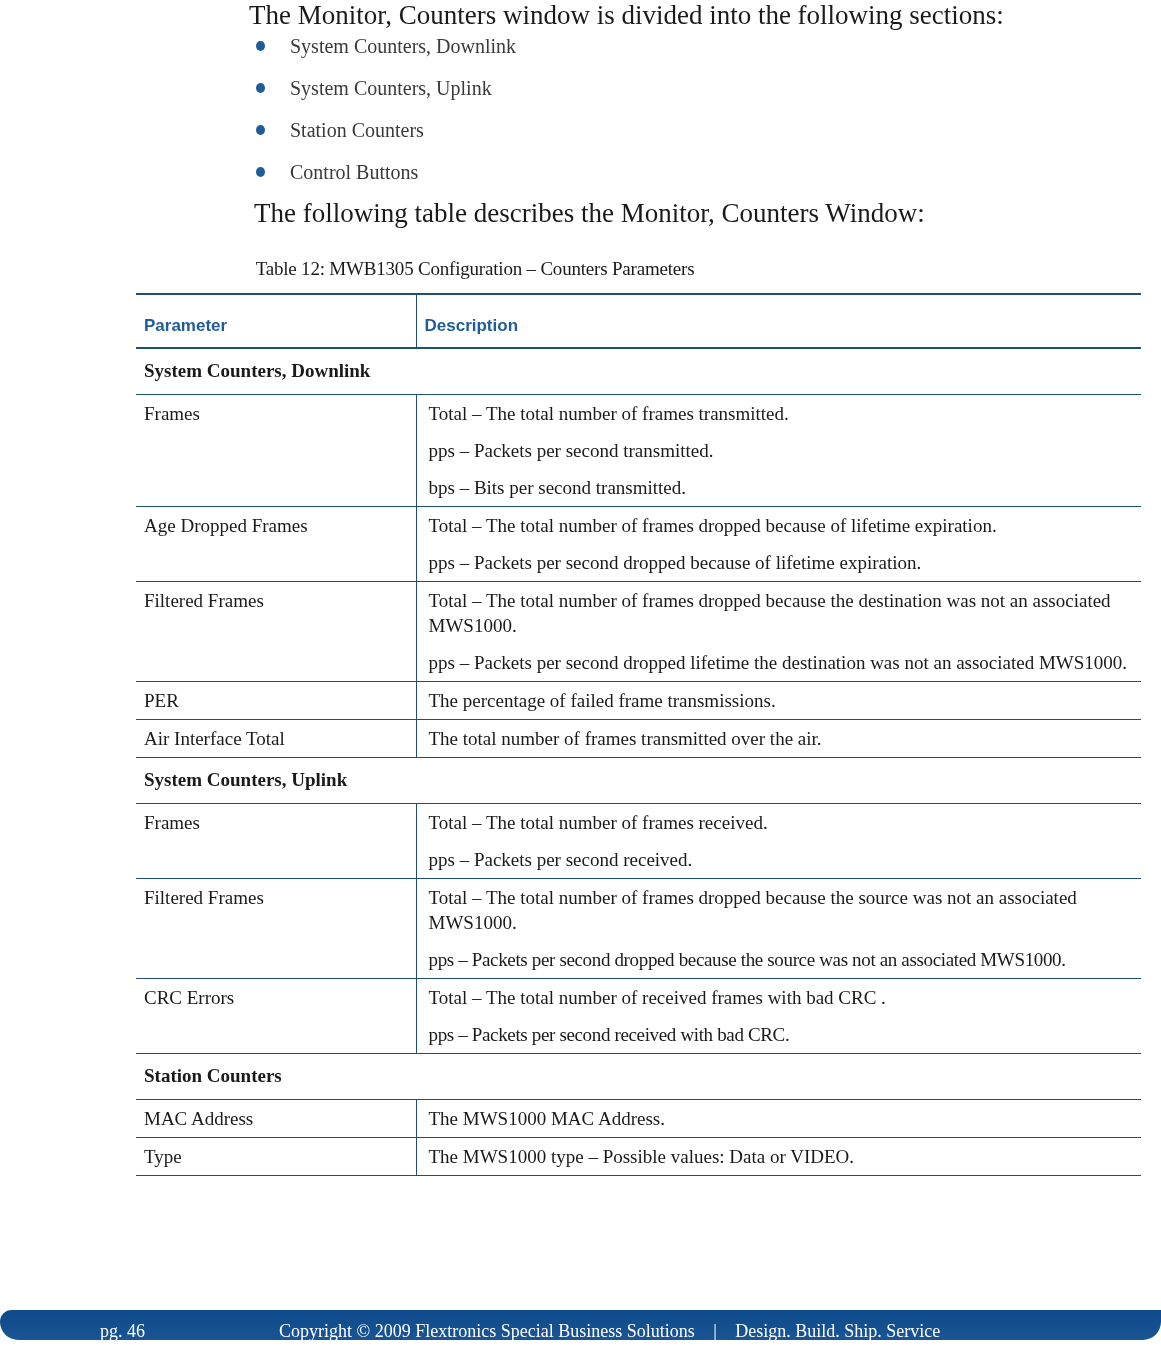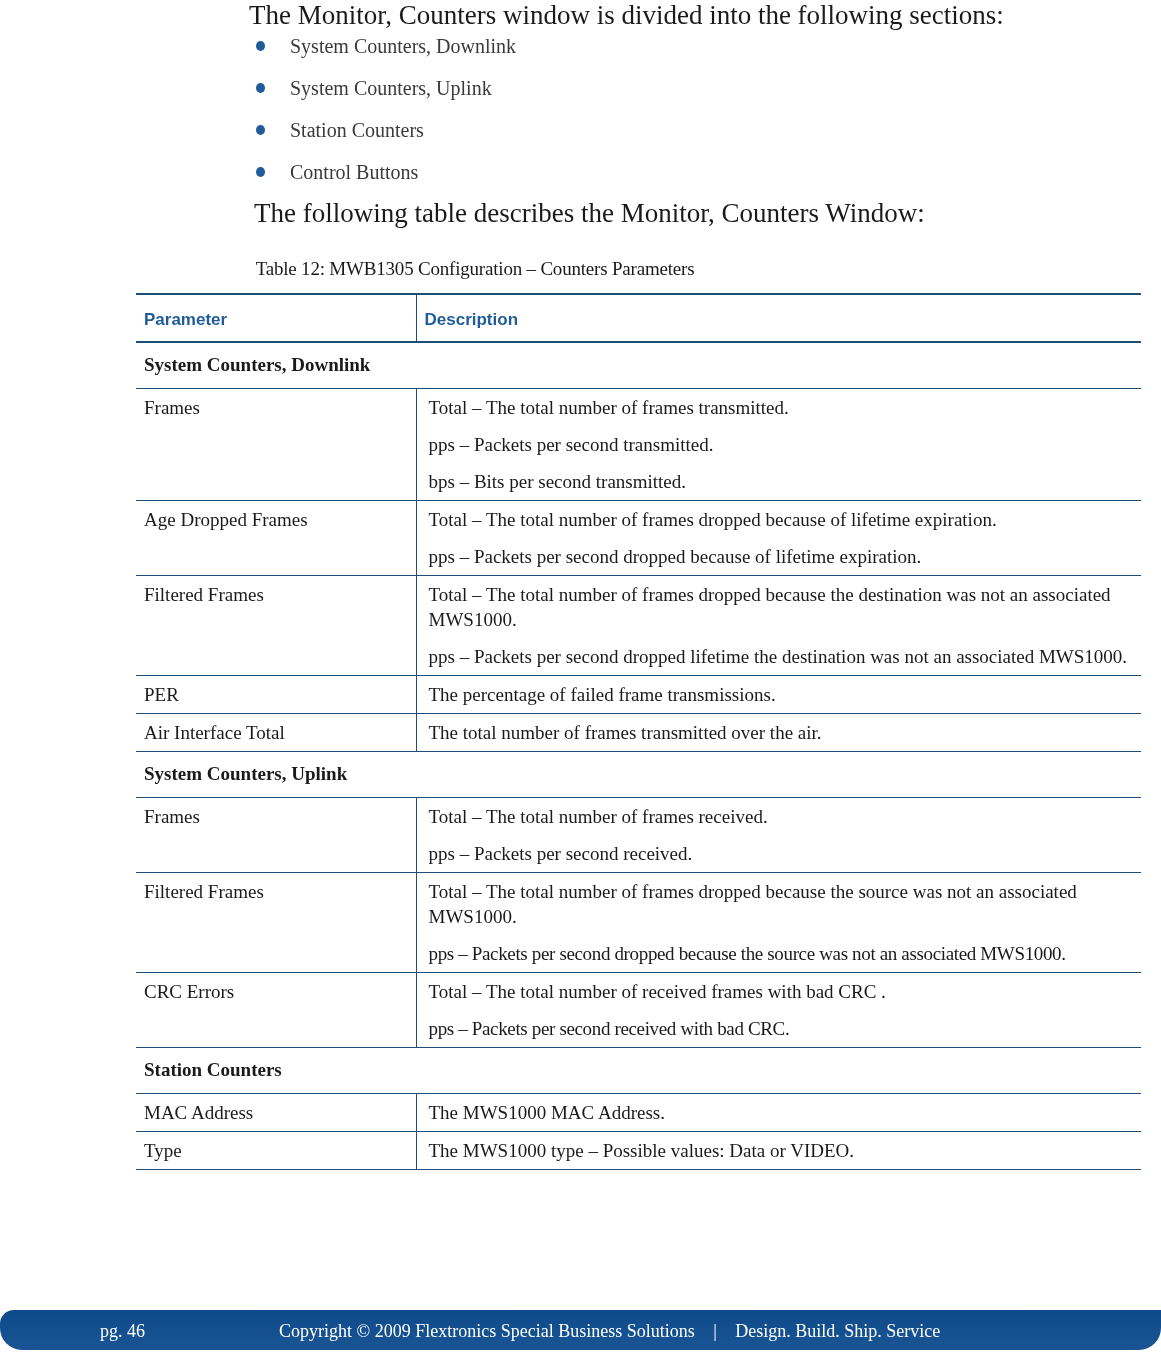--- a/index.html
+++ b/index.html
@@ -98,21 +98,21 @@
     color: #1a1a1a;
     border-bottom: 1.5px solid #1F4E79;
   }
 
   
   tr.head-row td {
     color: #1F5C99;
     font-weight: bold;
     font-family: "Liberation Sans", "DejaVu Sans", sans-serif;
     font-size: 17px;
-    padding-top: 12px;
+    padding-top: 18px;
     padding-bottom: 9px;
     border-bottom: 2.5px solid #1F4E79;
   }
   tr.head-row td.cell-param { border-right: 1.2px solid #1F4E79; }
 
   
   tr.head-row td { border-top: 2.5px solid #1F4E79; }
 
   
   tr.section-row td {
@@ -135,21 +135,21 @@
 
   
   .tight { letter-spacing: -0.35px; }
 
   
   .footer-bar {
     position: absolute;
     left: 0;
     top: 1310px;
     width: 1161px;
-    height: 40px;
+    height: 30px;
     background: #124B8F;
     background: linear-gradient(180deg, #0F4A8C 0%, #14508F 55%, #1A5494 100%);
     border-top-left-radius: 14px;
     border-bottom-left-radius: 22px;
     border-bottom-right-radius: 22px;
     box-sizing: border-box;
   }
   .footer-page {
     position: absolute;
     left: 100px;

